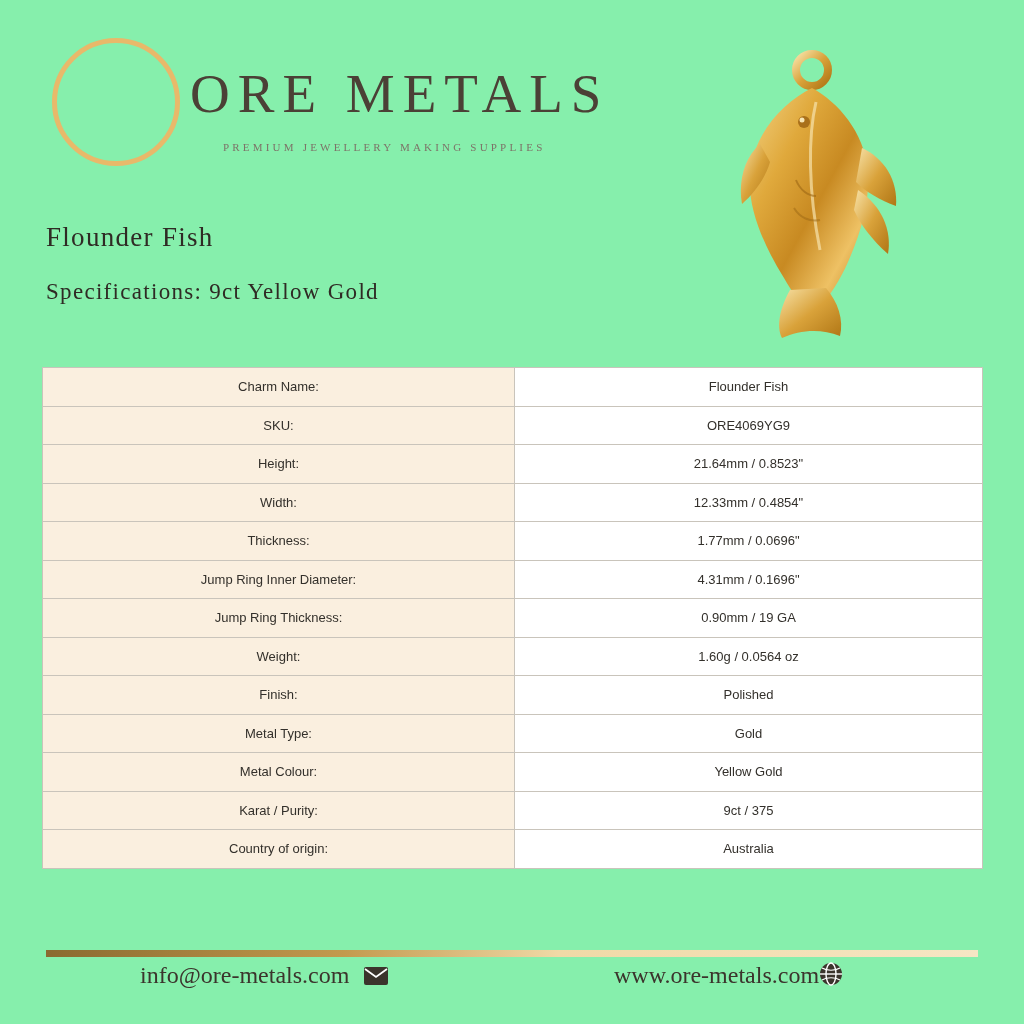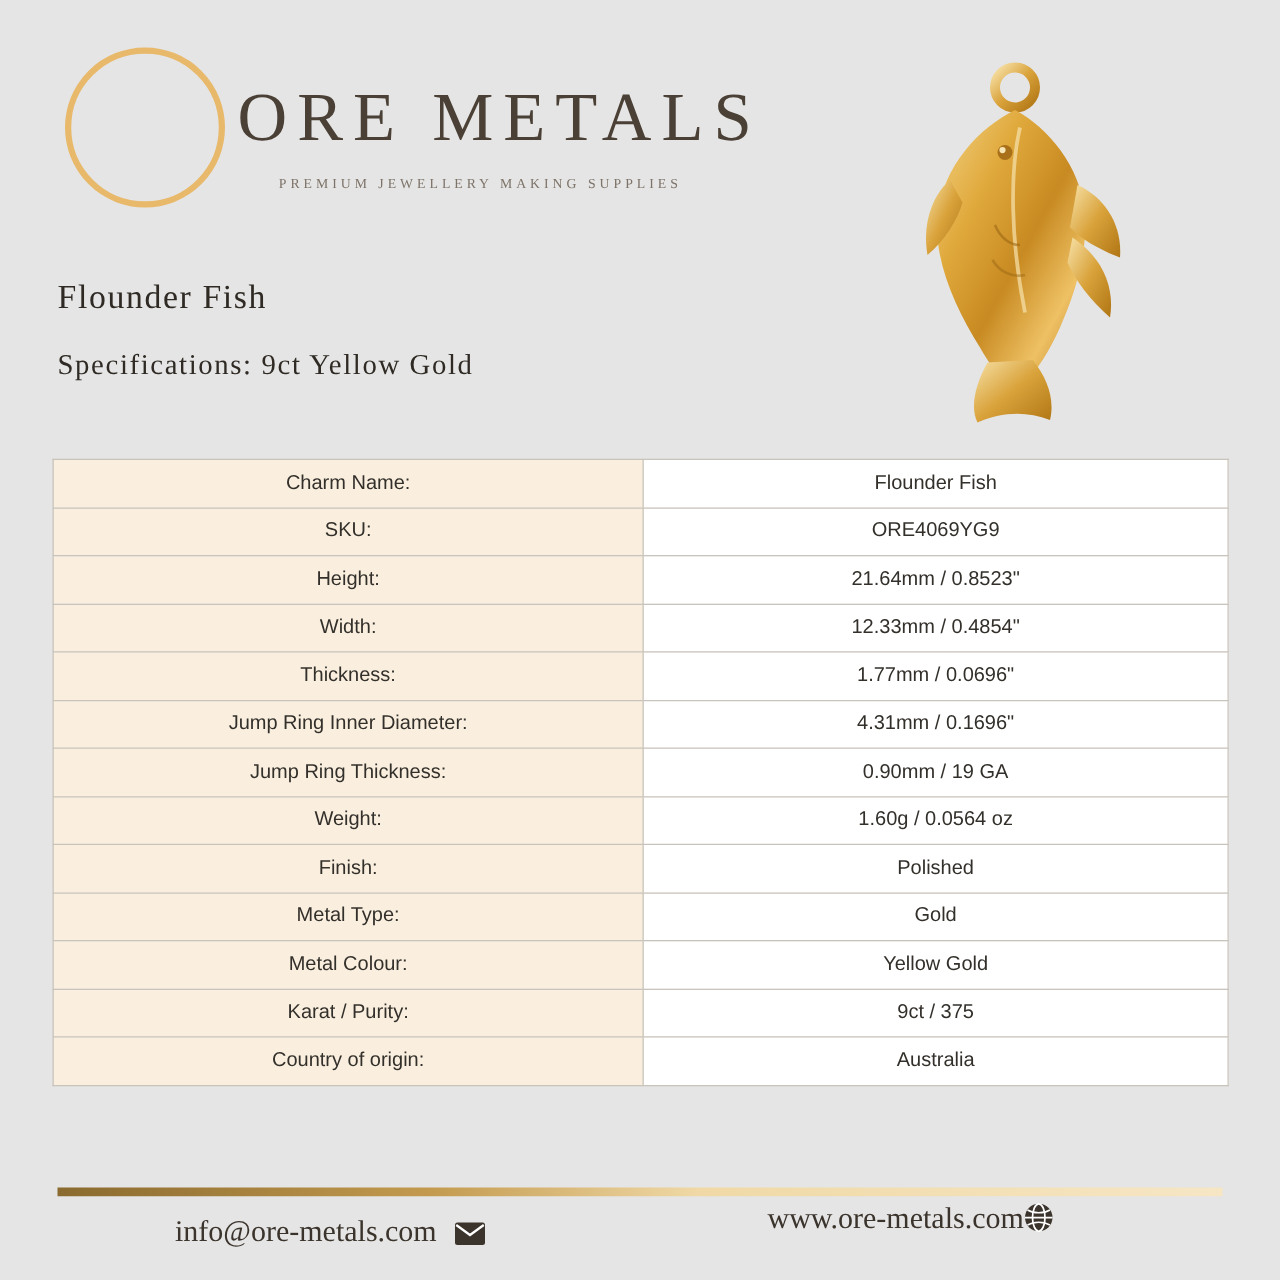--- a/index.html
+++ b/index.html
@@ -5,21 +5,21 @@
   * { box-sizing: border-box; }
   html, body {
     margin: 0; padding: 0;
     width: 1024px; height: 1024px;
     background: #ffffff;
     font-family: "Liberation Sans", sans-serif;
   }
   .page {
     position: relative;
     width: 1024px; height: 1024px;
-    background: #e5e5e5;
+    background: #86efac;
     overflow: hidden;
   }
 
   
   .header {
     position: absolute;
     left: 0; top: 0;
     width: 1024px; height: 200px;
   }
   .logo-ring {
@@ -82,21 +82,21 @@
   .spec-table {
     position: absolute;
     left: 42px; top: 367px;
     width: 940px;
     border-collapse: collapse;
     table-layout: fixed;
   }
   .spec-table td {
     height: 38.5px;
     border: 1px solid #c9c4bb;
-    font-size: 16px;
+    font-size: 13px;
     color: #33302b;
     text-align: center;
     vertical-align: middle;
     padding: 0 14px;
   }
   .spec-table td.label {
     width: 472px;
     background: #faefdf;
   }
   .spec-table td.value {
@@ -111,21 +111,21 @@
     width: 932px; height: 7px;
     background: linear-gradient(to right, #8a6a2f 0%, #c39a4e 32%, #f0d9a6 55%, #f6e6c4 100%);
   }
   .footer {
     position: absolute;
     left: 0; top: 957px;
     width: 1024px; height: 67px;
   }
   .footer-left {
     position: absolute;
-    left: 140px; top: 16px;
+    left: 140px; top: 5px;
     display: flex; align-items: center; gap: 14px;
   }
   .footer-right {
     position: absolute;
     left: 614px; top: 5px;
     display: flex; align-items: flex-start; gap: 0;
   }
   .footer-text {
     font-family: "Liberation Serif", serif;
     font-size: 24px;

